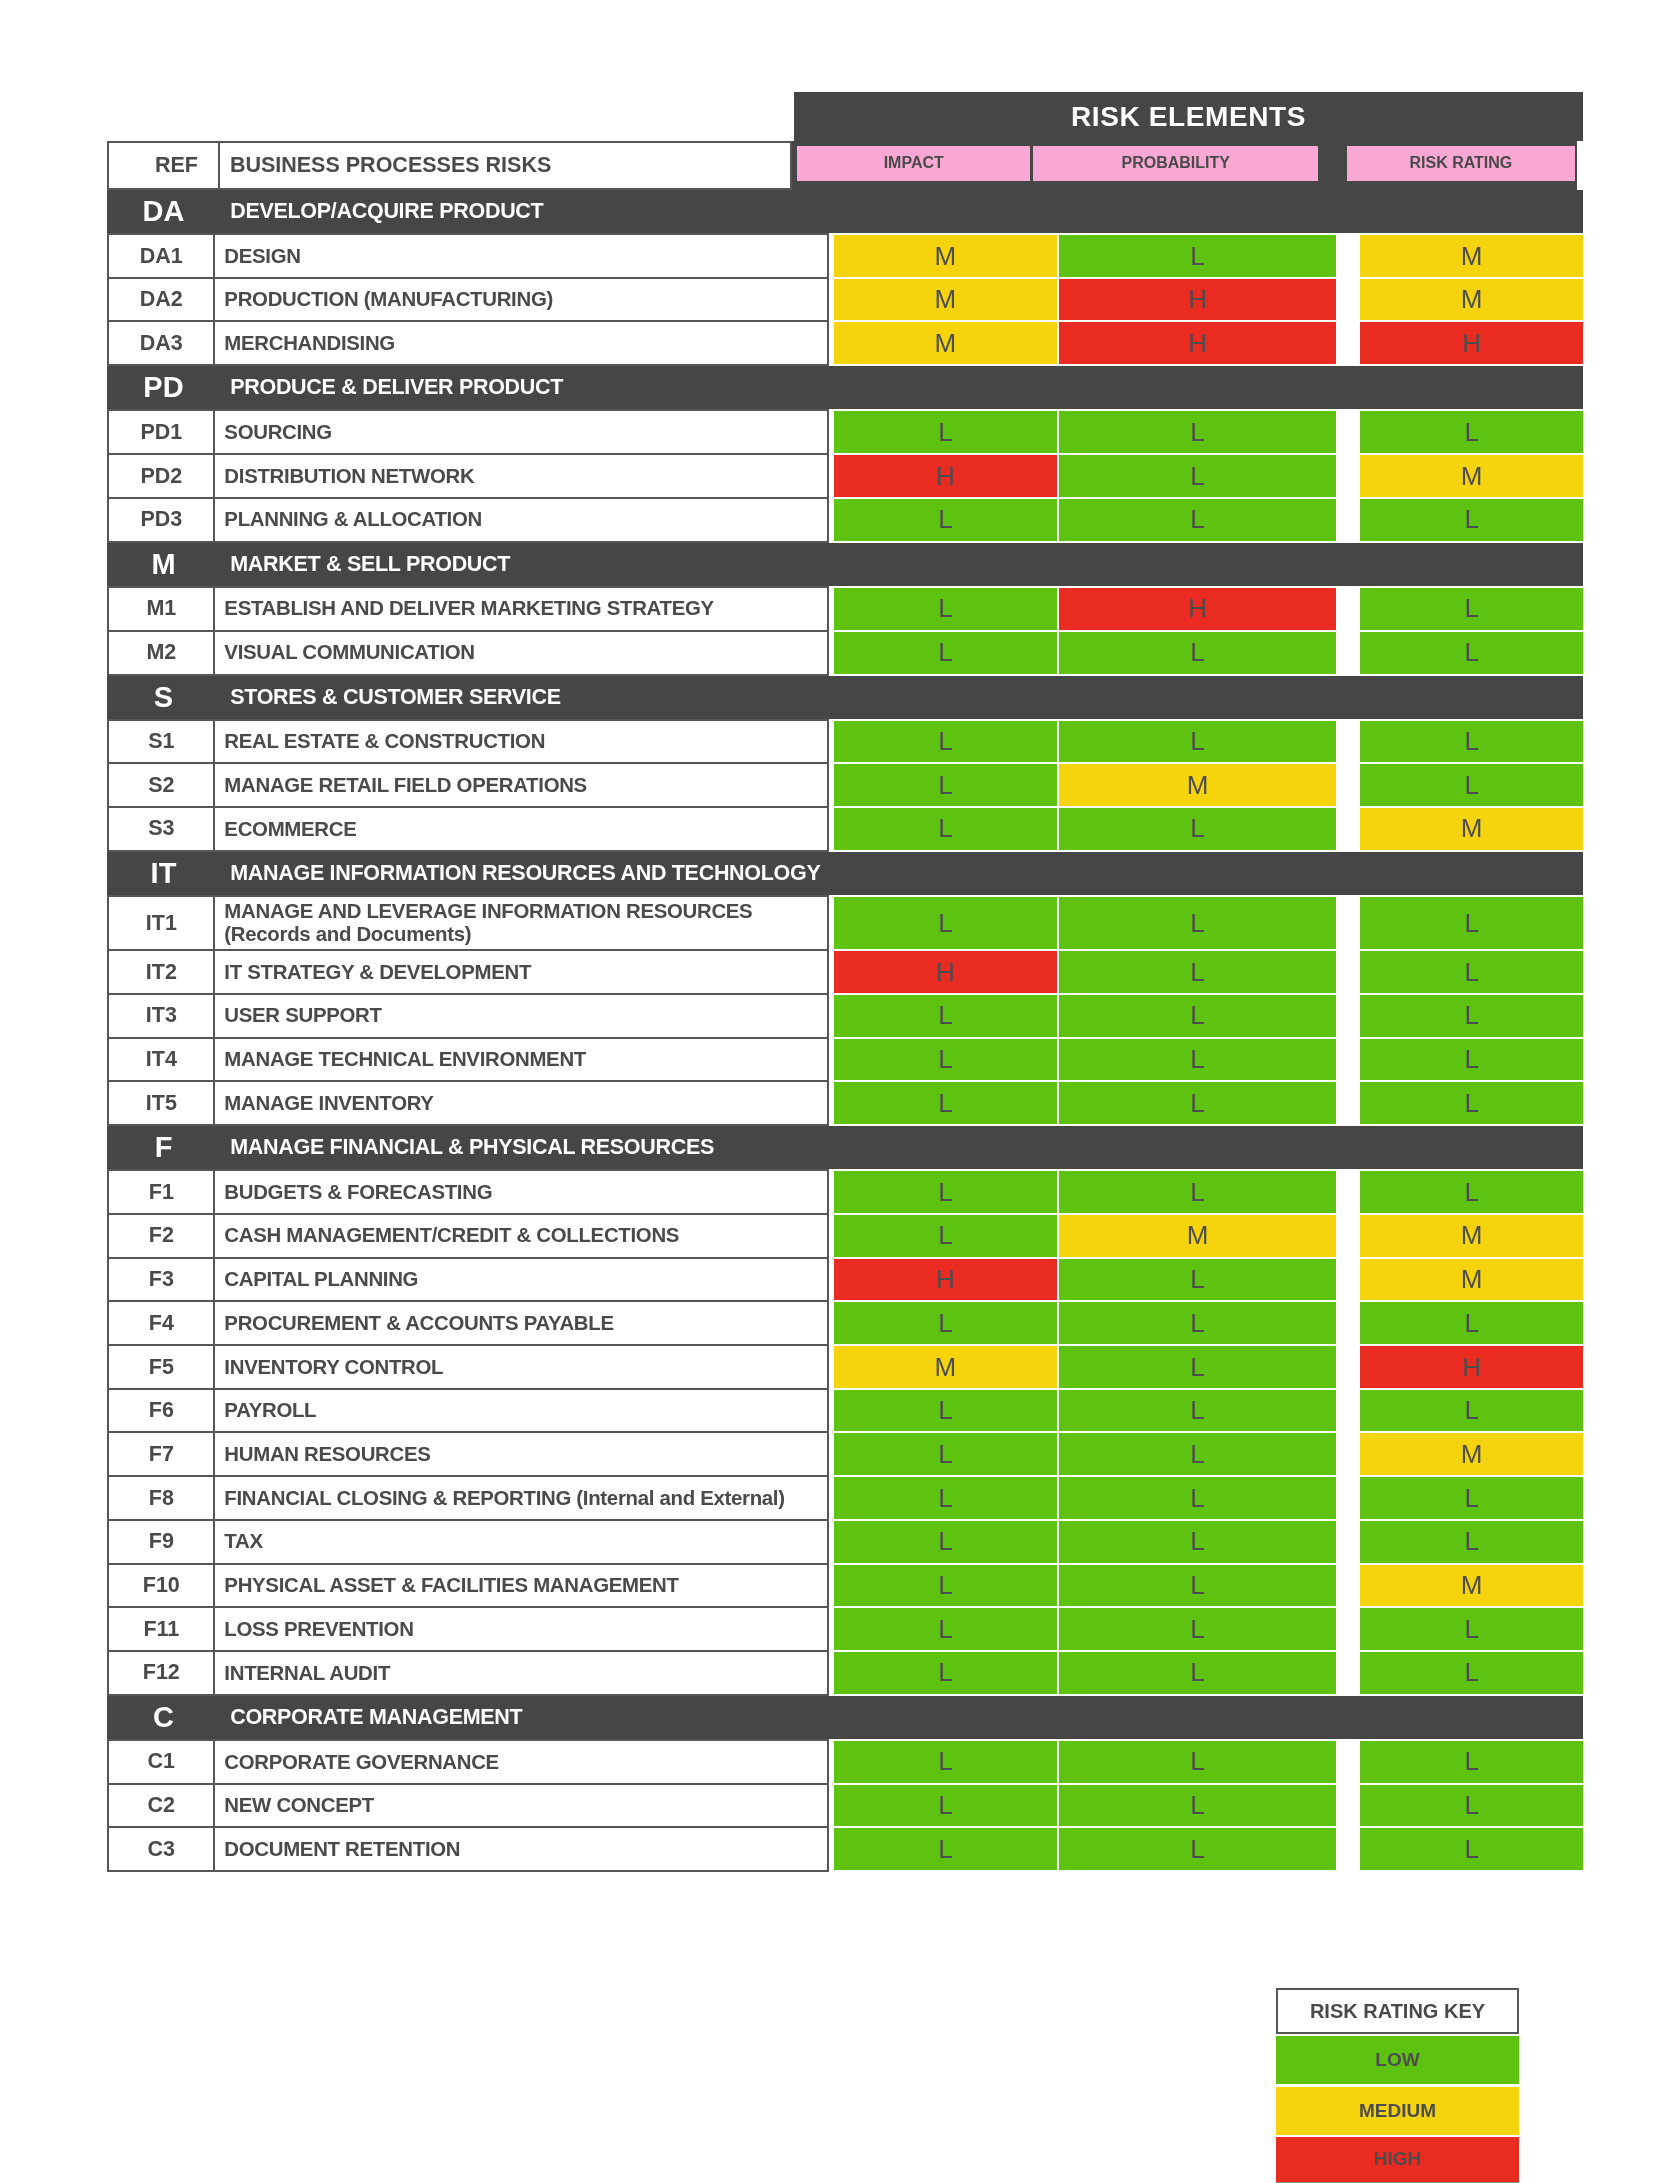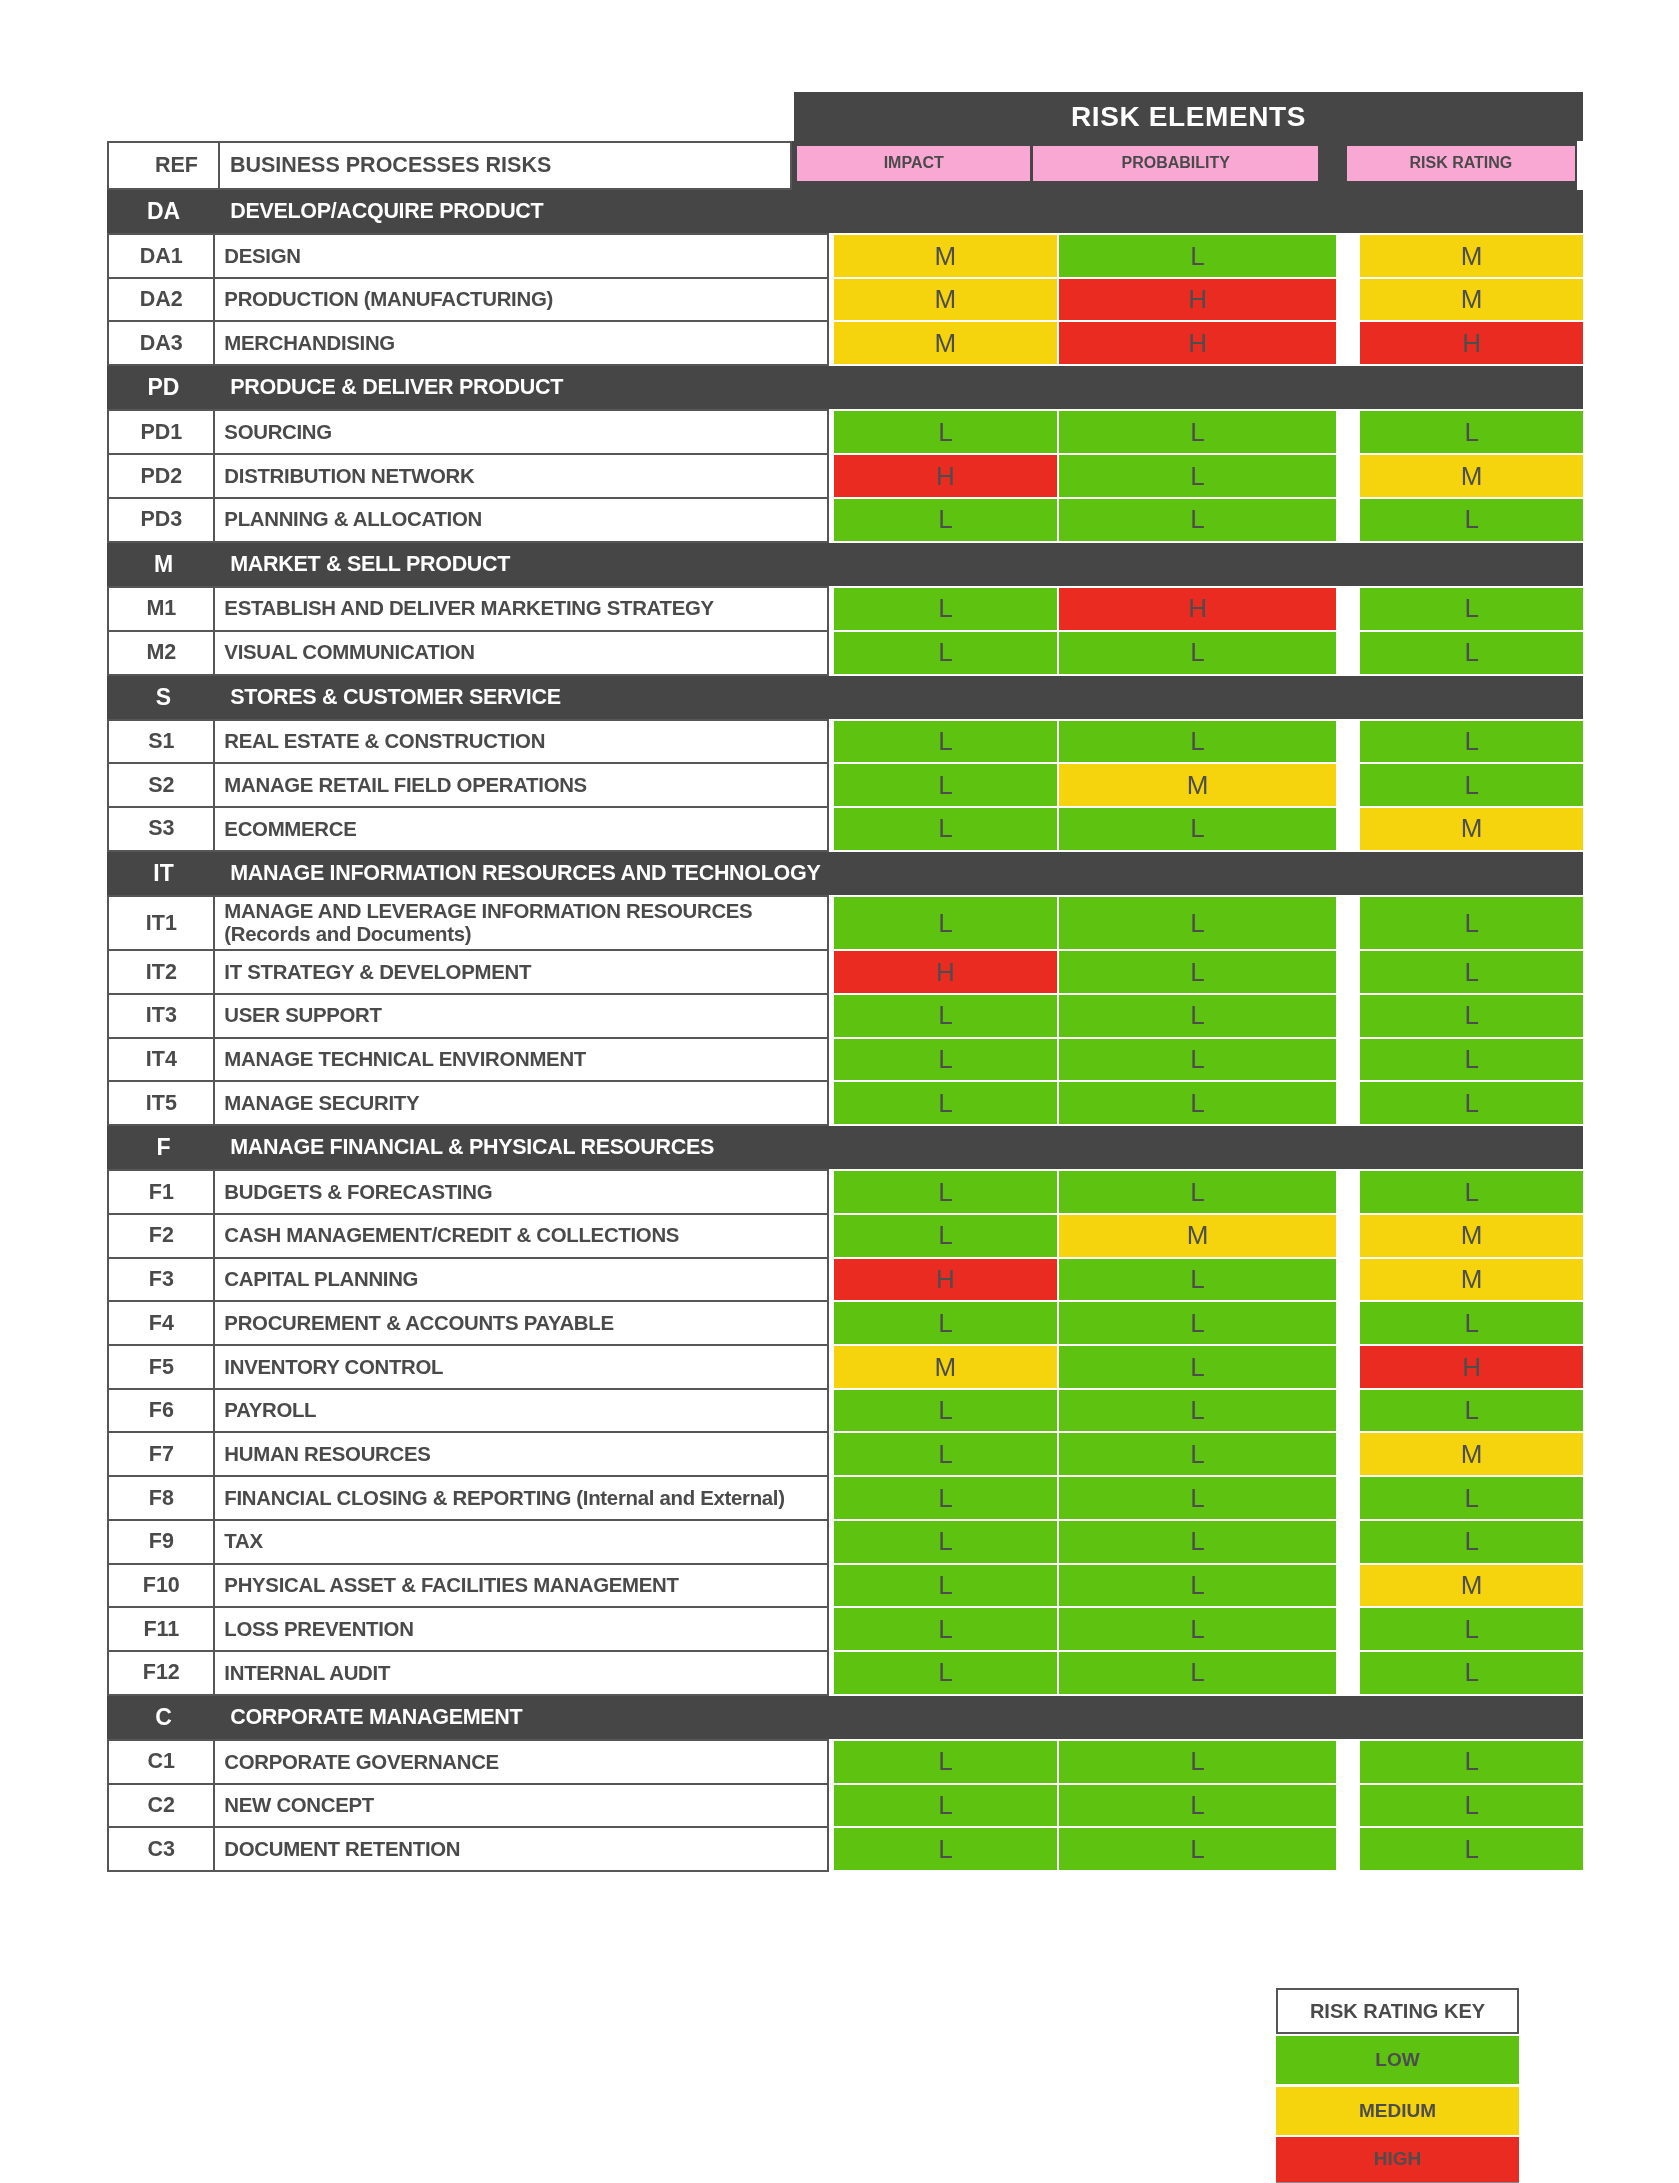--- a/index.html
+++ b/index.html
@@ -31,21 +31,21 @@
   .hwrap{background:var(--bar); display:flex;}
   .hw-impact{width:240px; padding:4.5px 1.7px 9px 5.7px;}
   .hw-prob{width:288px; padding:4.5px 1.7px 9px 1.7px;}
   .hw-gut{width:25.5px; background:var(--bar);}
   .hw-rating{width:232px; padding:4.5px 2.3px 9px 1.7px;}
   .hbox{background:#f9a8d4; flex:1; display:flex; align-items:center; justify-content:center;
         font-weight:bold; font-size:16px; color:var(--ink);}
 
   
   .secbar{height:43px; background:var(--bar); color:#fff; display:flex; align-items:center;}
-  .sec-ref{width:113px; text-align:center; font-weight:bold; font-size:23px;}
+  .sec-ref{width:113px; text-align:center; font-weight:bold; font-size:29px;}
   .sec-title{padding-left:10.2px; font-weight:bold; font-size:21.5px; white-space:nowrap; letter-spacing:-0.3px;}
 
   
   .drow{min-height:46px;}
   .drow + .drow{margin-top:-2.3px;}
   .cell{background:#fff; border:2.3px solid var(--cellb); display:flex; align-items:center;}
   .c-ref{width:113px; justify-content:center; font-weight:bold; font-size:21.5px;}
   .c-biz{width:640px; margin-left:-2.3px; padding:3.4px 8px 3.4px 9px; font-weight:bold; font-size:20.4px;
          letter-spacing:-0.3px; line-height:1.12; text-transform:none;}
   .rcell{display:flex; align-items:center; justify-content:center; font-size:26px; color:#4d4d4d;
@@ -228,21 +228,21 @@
       <div class="trow drow">
         <div class="cell c-ref">IT4</div>
         <div class="cell c-biz">MANAGE TECHNICAL ENVIRONMENT</div>
         <div class="rcell r-impact low">L</div>
         <div class="rcell r-prob low">L</div>
         <div class="r-gut"></div>
         <div class="rcell r-rating low">L</div>
       </div>
       <div class="trow drow">
         <div class="cell c-ref">IT5</div>
-        <div class="cell c-biz">MANAGE SECURITY</div>
+        <div class="cell c-biz">MANAGE INVENTORY</div>
         <div class="rcell r-impact low">L</div>
         <div class="rcell r-prob low">L</div>
         <div class="r-gut"></div>
         <div class="rcell r-rating low">L</div>
       </div>
       <div class="trow secbar">
         <div class="sec-ref">F</div>
         <div class="sec-title">MANAGE FINANCIAL &amp; PHYSICAL RESOURCES</div>
       </div>
       <div class="trow drow">

